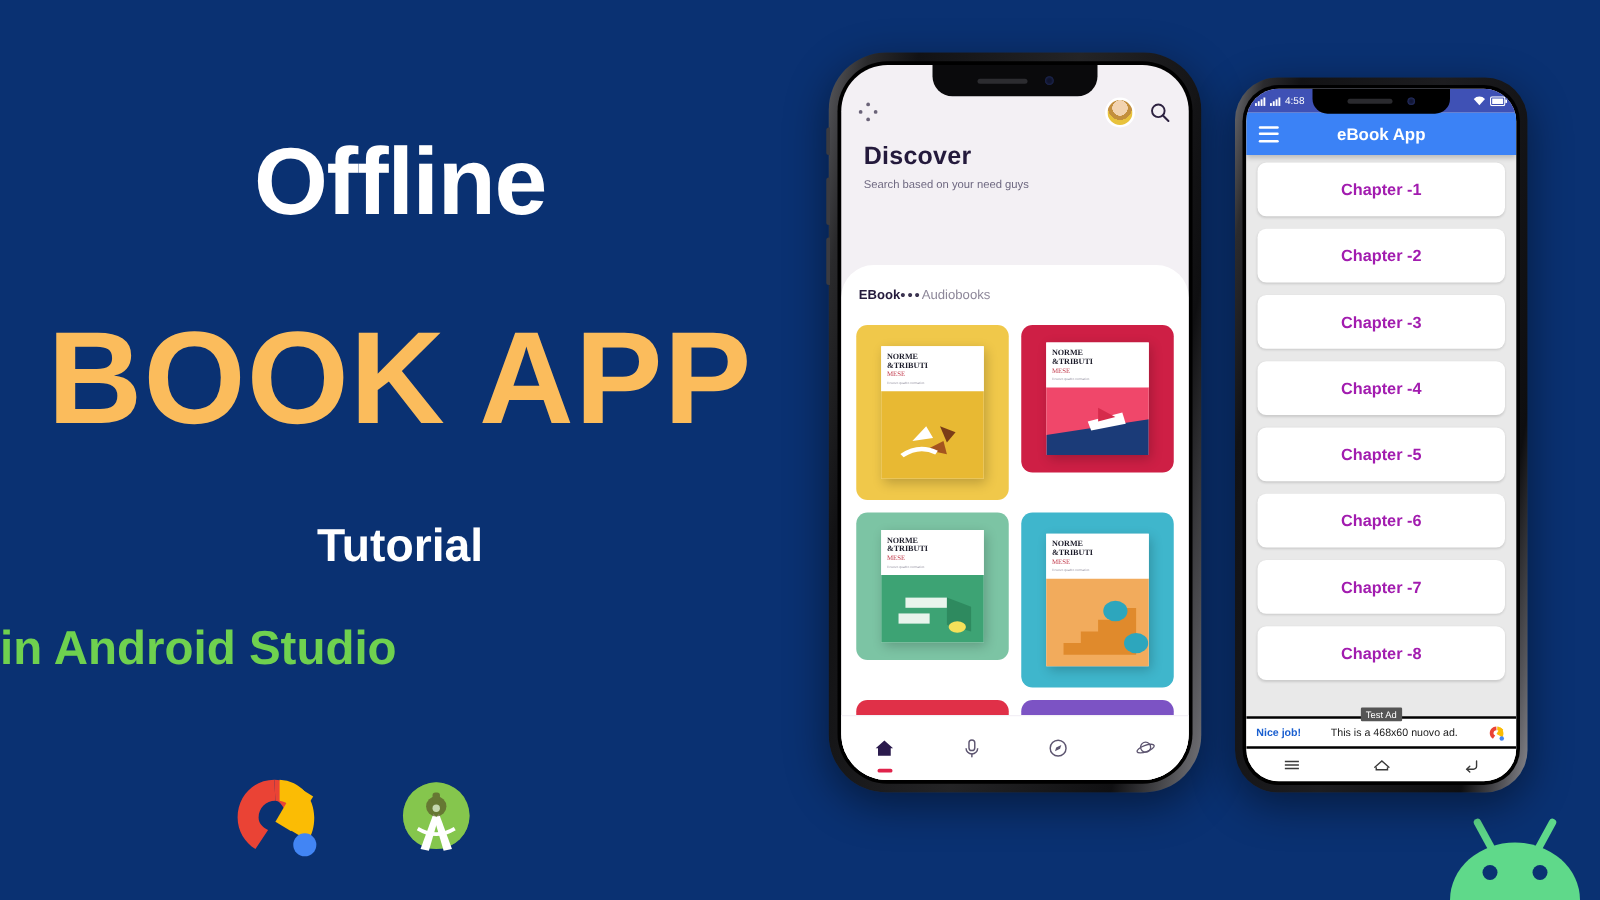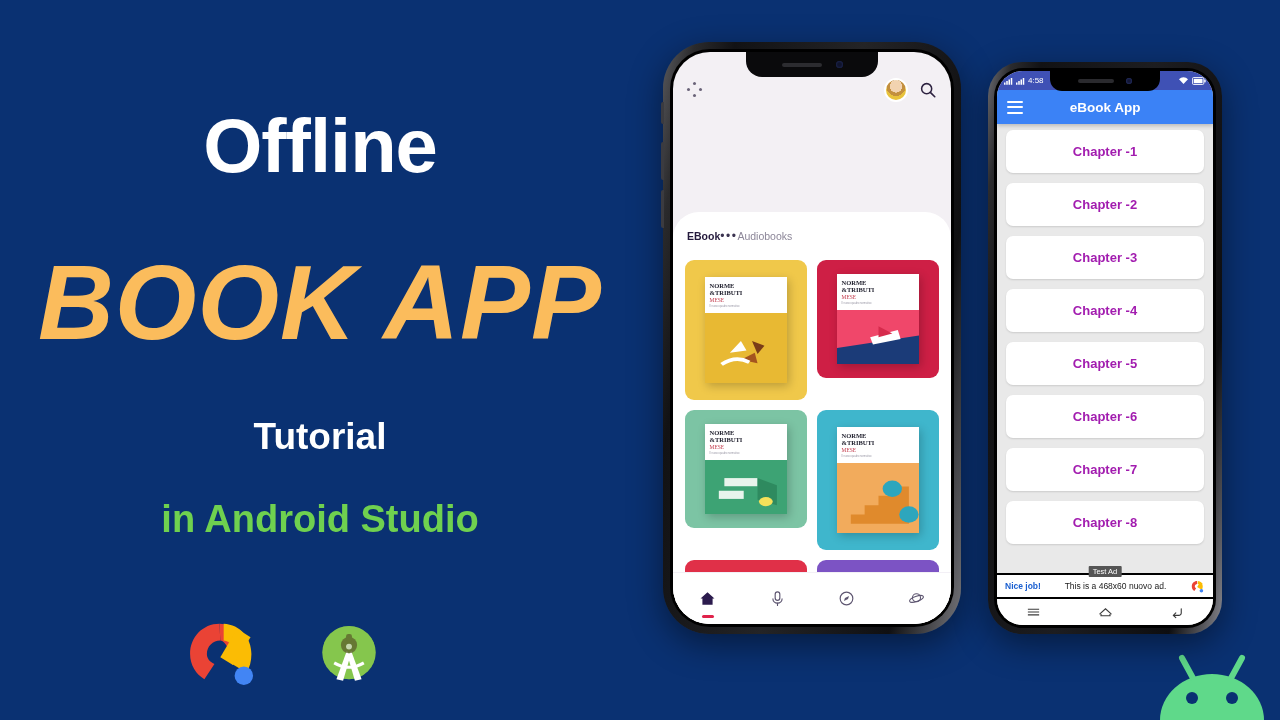--- a/index.html
+++ b/index.html
@@ -22,32 +22,30 @@
     letter-spacing:-1px;
     line-height:1;
   }
   .title-bookapp {
     position:absolute; top:250px; left:0; width:640px;
     text-align:center;
     color:#fbbc5c;
     font-size:105px; font-weight:bold;
     letter-spacing:1px;
     line-height:1;
-    font-style:italic;
   }
   .title-tutorial {
     position:absolute; top:418px; left:0; width:640px;
     text-align:center;
     color:#ffffff;
     font-size:37px; font-weight:bold;
     line-height:1;
   }
   .title-studio {
     position:absolute; top:500px; left:0; width:640px;
-    text-align:center;
     color:#6fd14f;
     font-size:38px; font-weight:bold;
     line-height:1;
   }
 
   
   .logo-row { position:absolute; top:612px; left:180px; display:flex; align-items:center; gap:48px; }
   .admob-logo { width:84px; height:84px; position:relative; }
   .as-logo { width:74px; height:74px; position:relative; }
 
@@ -264,20 +262,24 @@
           <div class="avatar"></div>
           <div class="search-icon">
             <svg viewBox="0 0 20 20" width="18" height="18">
               <circle cx="8.5" cy="8.5" r="5.6" fill="none" stroke="#2d2240" stroke-width="1.7"></circle>
               <line x1="12.6" y1="12.6" x2="17.5" y2="17.5" stroke="#2d2240" stroke-width="1.8" stroke-linecap="round"></line>
             </svg>
           </div>
         </div>
       </div>
 
+      <div class="p1-head">
+        <div class="p1-title">Discover</div>
+        <div class="p1-sub">Search based on your need guys</div>
+      </div>
 
       <div class="p1-sheet">
         <div class="p1-tabs">
           <div class="p1-tab active">EBook</div>
           <div class="p1-tab p1-tab-dots">•••</div>
           <div class="p1-tab">Audiobooks</div>
         </div>
 
         <div class="book-grid">
 

